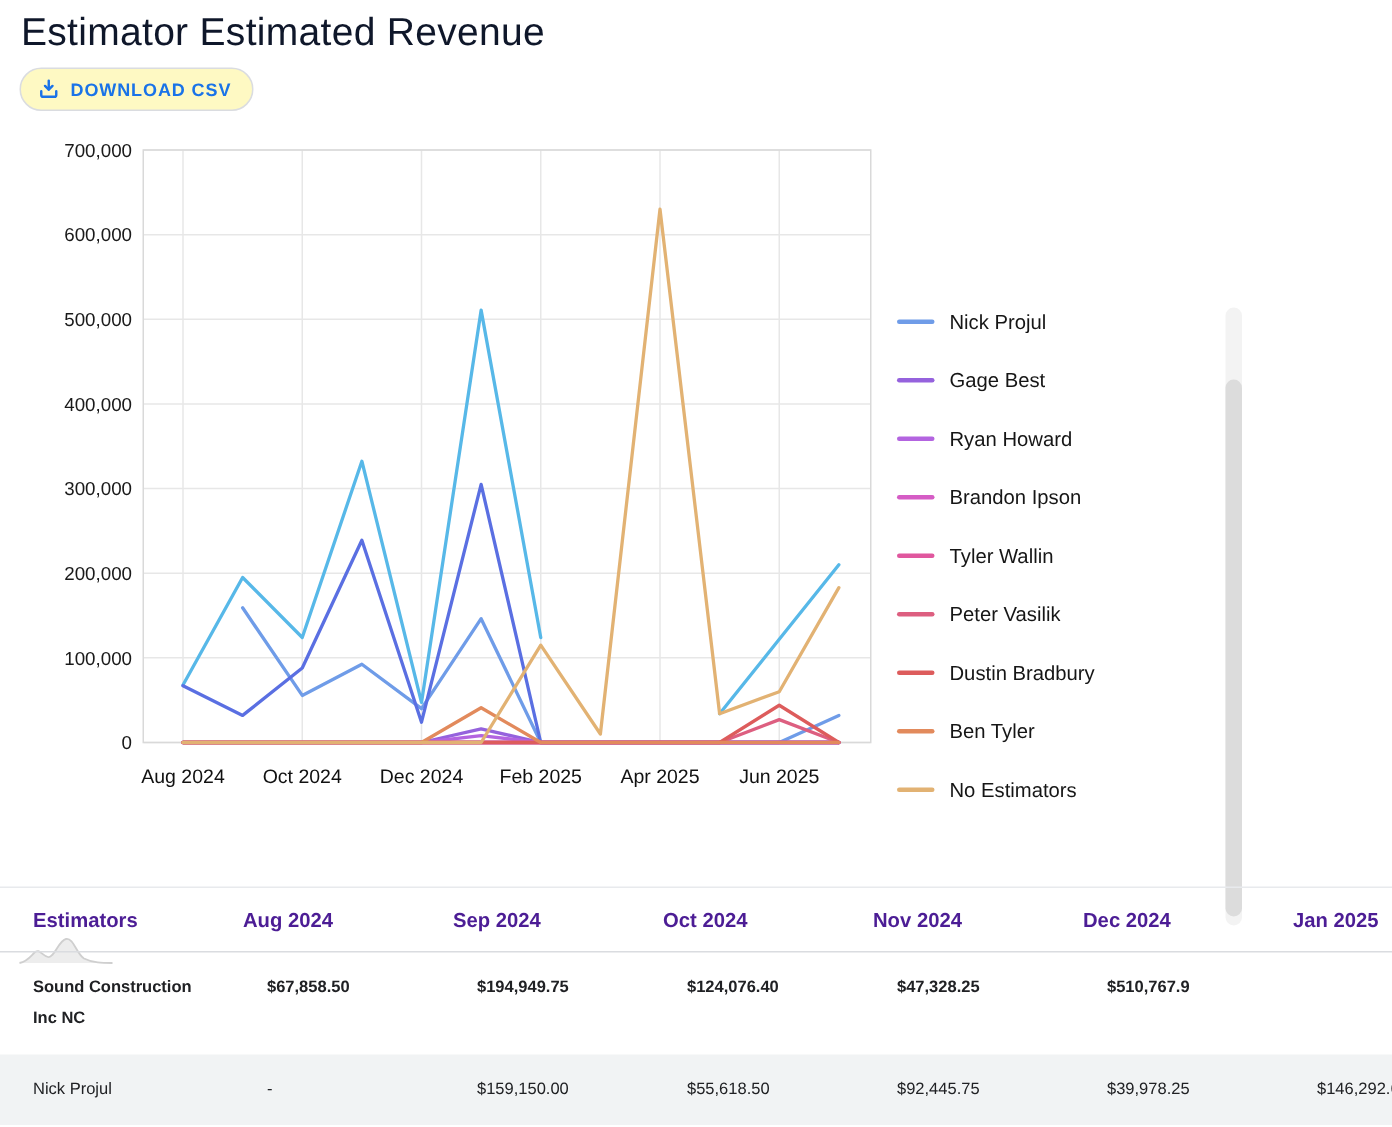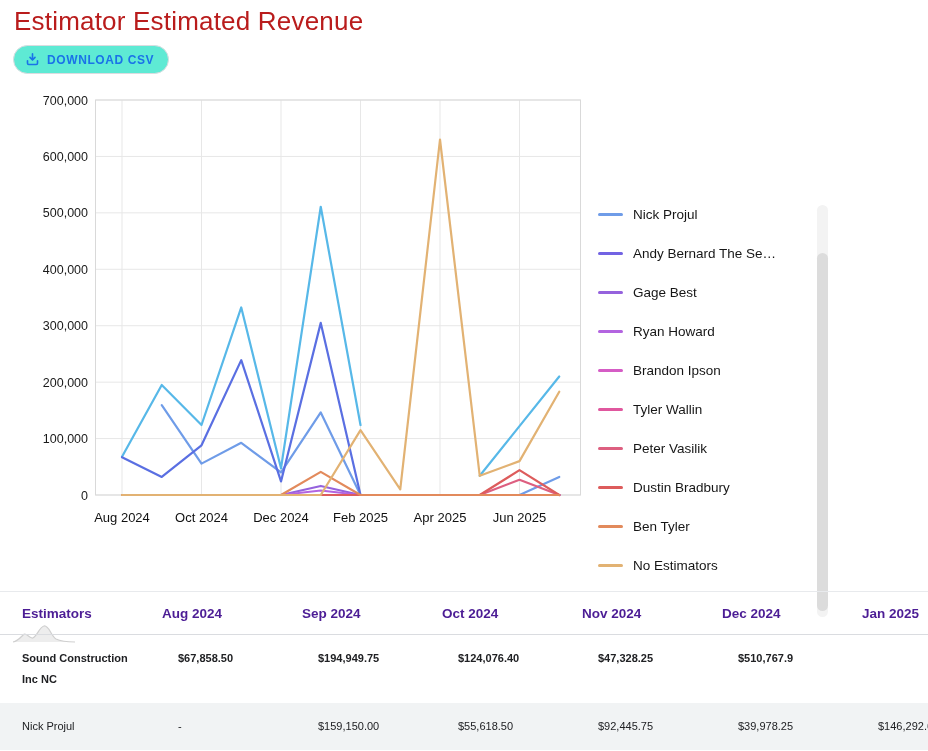--- a/index.html
+++ b/index.html
@@ -1,23 +1,23 @@
 <!DOCTYPE html>
 <html><head>
 <meta charset="utf-8">
 <style>
   * { margin:0; padding:0; box-sizing:border-box; }
   html,body { background:#fff; }
   body { font-family:"Liberation Sans", sans-serif; color:#202124; }
   .page { position:relative; width:928px; height:751px; overflow:hidden; background:#fff; }
 
-  .page-title { position:absolute; left:14px; top:6px; font-size:26px; font-weight:500; color:#b91c1c; letter-spacing:0.2px; }
+  .page-title { position:absolute; left:14px; top:6px; font-size:26px; font-weight:500; color:#0f172a; letter-spacing:0.2px; }
 
   .download-btn { position:absolute; left:13px; top:45px; height:29px; display:inline-flex; align-items:center; gap:7px;
-    padding:0 14px 0 11px; border:1px solid #dadce0; border-radius:15px; background:#5eead4; cursor:pointer; }
+    padding:0 14px 0 11px; border:1px solid #dadce0; border-radius:15px; background:#fef9c3; cursor:pointer; }
   .download-btn svg { width:15px; height:15px; }
   .download-btn .lbl { font-size:12px; font-weight:700; letter-spacing:0.6px; color:#1a73e8; }
 
   .chart-wrap { position:absolute; left:0; top:95px; width:928px; height:460px; }
   #chart-svg { position:absolute; left:0; top:0; }
 
   .legend { position:absolute; left:598px; top:100px; width:212px; }
   .legend-item { display:flex; align-items:center; gap:10px; height:39px; cursor:pointer; }
   .legend-swatch { width:25px; height:3px; border-radius:2px; flex:0 0 auto; }
   .legend-label { font-size:13.5px; color:#161616; white-space:nowrap; overflow:hidden; }
@@ -98,24 +98,20 @@
         <path d="M122.00 400.00 L161.75 400.00 L201.50 400.00 L241.25 400.00 L281.00 400.00 L320.75 376.86 L360.50 400.00 L400.25 400.00 L440.00 400.00 L479.75 400.00 L519.50 400.00 L559.25 400.00" fill="none" stroke="#e28a5c" stroke-width="2.2" stroke-linejoin="round" stroke-linecap="round"></path>
         <path d="M122.00 400.00 L161.75 400.00 L201.50 400.00 L241.25 400.00 L281.00 400.00 L320.75 400.00 L360.50 335.11 L400.25 394.36 L440.00 44.50 L479.75 380.81 L519.50 366.14 L559.25 296.74" fill="none" stroke="#e2b273" stroke-width="2.2" stroke-linejoin="round" stroke-linecap="round"></path>
       </svg>
 
     <div class="legend" id="legend">
         <div class="legend-item">
           <span class="legend-swatch" style="background: rgb(111, 156, 232);"></span>
           <span class="legend-label">Nick Projul</span>
         </div>
         <div class="legend-item">
-          <span class="legend-swatch" style="background: rgb(114, 99, 227);"></span>
-          <span class="legend-label">Andy Bernard The Se…</span>
-        </div>
-        <div class="legend-item">
           <span class="legend-swatch" style="background: rgb(149, 98, 221);"></span>
           <span class="legend-label">Gage Best</span>
         </div>
         <div class="legend-item">
           <span class="legend-swatch" style="background: rgb(179, 100, 224);"></span>
           <span class="legend-label">Ryan Howard</span>
         </div>
         <div class="legend-item">
           <span class="legend-swatch" style="background: rgb(213, 92, 197);"></span>
           <span class="legend-label">Brandon Ipson</span>

